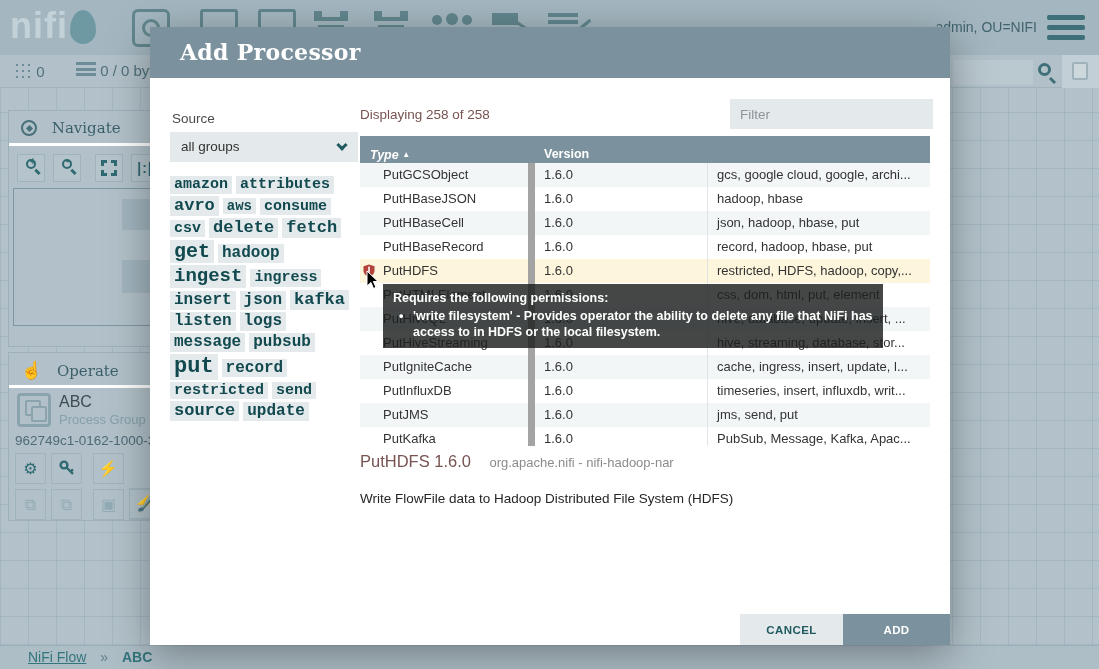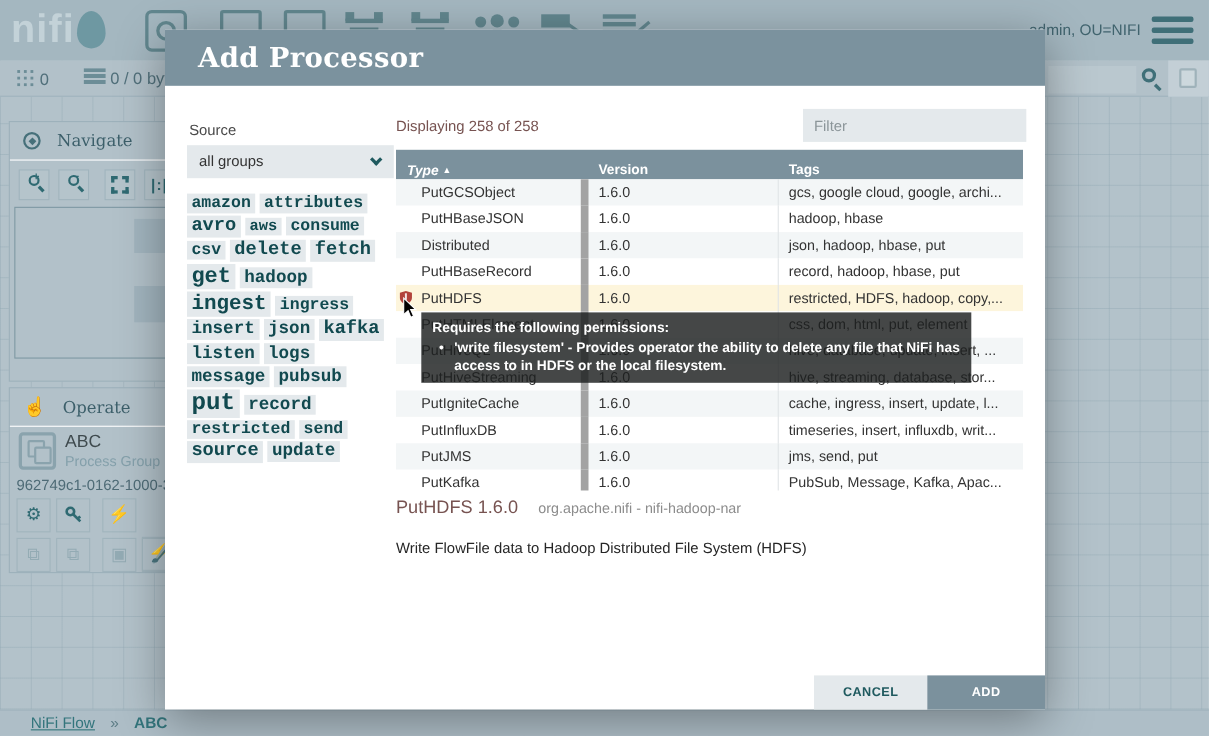--- a/index.html
+++ b/index.html
@@ -53,21 +53,21 @@
     background:#c3cfd6; z-index:2; }
   #bulletin-btn .doc { position:absolute; left:10px; top:7px; width:16px; height:18px;
     border:2px solid #9fb2ba; border-radius:2px; background:#cdd8dd; }
 
   
   .panel { position:absolute; left:8px; width:252px; background:#b2c1c9;
     border:1px solid #9db1bb; z-index:2; }
   #navigate-panel { top:110px; height:237px; }
   #operate-panel  { top:352px; height:169px; }
   .panel-header { height:35px; line-height:35px; padding-left:12px; font-size:15px;
-    color:#3c5f6a; border-bottom:1px solid #ffffff; }
+    color:#3c5f6a; border-bottom:3px solid #ffffff; }
   .panel-header .ph-icon { margin-right:10px; font-size:17px; color:#46707a; }
   .compass { display:inline-block; width:16px; height:16px; border:2px solid #46707a;
     border-radius:50%; vertical-align:-3px; position:relative; }
   .compass::after { content:""; position:absolute; left:4px; top:4px; width:5px; height:5px;
     background:#46707a; transform:rotate(45deg); }
   .nav-btn { position:absolute; width:28px; height:28px; top:43px;
     border:1px solid #a0b4bd; background:rgba(255,255,255,.05); text-align:center;
     color:#2f6a72; font-weight:bold; }
   .mag2 { display:inline-block; width:10px; height:10px; border:2.5px solid #2f6a72;
     border-radius:50%; position:relative; margin-top:4px; }
@@ -115,21 +115,21 @@
     background:#aebec7; border-top:1px solid #9db1bb; z-index:2; font-size:14px; }
   #breadcrumb-bar .crumb { color:#33757c; }
   #breadcrumb-bar .root { text-decoration:underline; }
   #breadcrumb-bar .sep { color:#5d7d86; margin:0 10px; }
   #breadcrumb-bar .current { font-weight:bold; }
   #breadcrumb-inner { position:absolute; left:28px; top:3px; }
 
   
   #modal { position:absolute; left:150px; top:27px; width:800px; height:618px;
     background:#fff; z-index:10; box-shadow:0 10px 40px rgba(0,0,0,.35); }
-  #modal-header { height:51px; background:#7b929e; color:#fff; font-size:25px;
+  #modal-header { height:51px; background:#7b929e; color:#fff; font-size:22px;
     font-weight:bold; line-height:51px; padding-left:30px; letter-spacing:.3px; }
 
   #source-label { position:absolute; left:22px; top:84px; font-size:13.5px; color:#4a4a4a; }
   #source-select { position:absolute; left:20px; top:105px; width:188px; height:30px;
     background:#e4e9ec; font-size:13.5px; color:#333; line-height:30px;
     padding-left:11px; }
   #source-select .chev { position:absolute; right:12px; top:9px; width:8px; height:8px;
     border-right:3px solid #1f5a5f; border-bottom:3px solid #1f5a5f;
     transform:rotate(45deg); }
 
@@ -308,35 +308,34 @@
   <div id="displaying">Displaying 258 of 258</div>
   <input id="filter-input" placeholder="Filter" style="">
 
   <div id="proc-table">
     <div id="table-head">
       <div class="col-type">
         <span>Type</span>
         <span class="sort-arrow">▲</span>
       </div>
       <div class="col-version">Version</div>
-      <div class="col-tags">Tags</div>
     </div>
     <div id="table-body">
         <div class="t-row">
           <div class="col-type"><span>PutGCSObject</span></div>
           <div class="col-version">1.6.0</div>
           <div class="col-tags">gcs, google cloud, google, archi...</div>
         </div>
         <div class="t-row">
           <div class="col-type"><span>PutHBaseJSON</span></div>
           <div class="col-version">1.6.0</div>
           <div class="col-tags">hadoop, hbase</div>
         </div>
         <div class="t-row">
-          <div class="col-type"><span>Distributed</span></div>
+          <div class="col-type"><span>PutHBaseCell</span></div>
           <div class="col-version">1.6.0</div>
           <div class="col-tags">json, hadoop, hbase, put</div>
         </div>
         <div class="t-row">
           <div class="col-type"><span>PutHBaseRecord</span></div>
           <div class="col-version">1.6.0</div>
           <div class="col-tags">record, hadoop, hbase, put</div>
         </div>
         <div class="t-row selected">
           <div class="col-type"><svg class="shield" width="12" height="14" viewBox="0 0 12 14">

